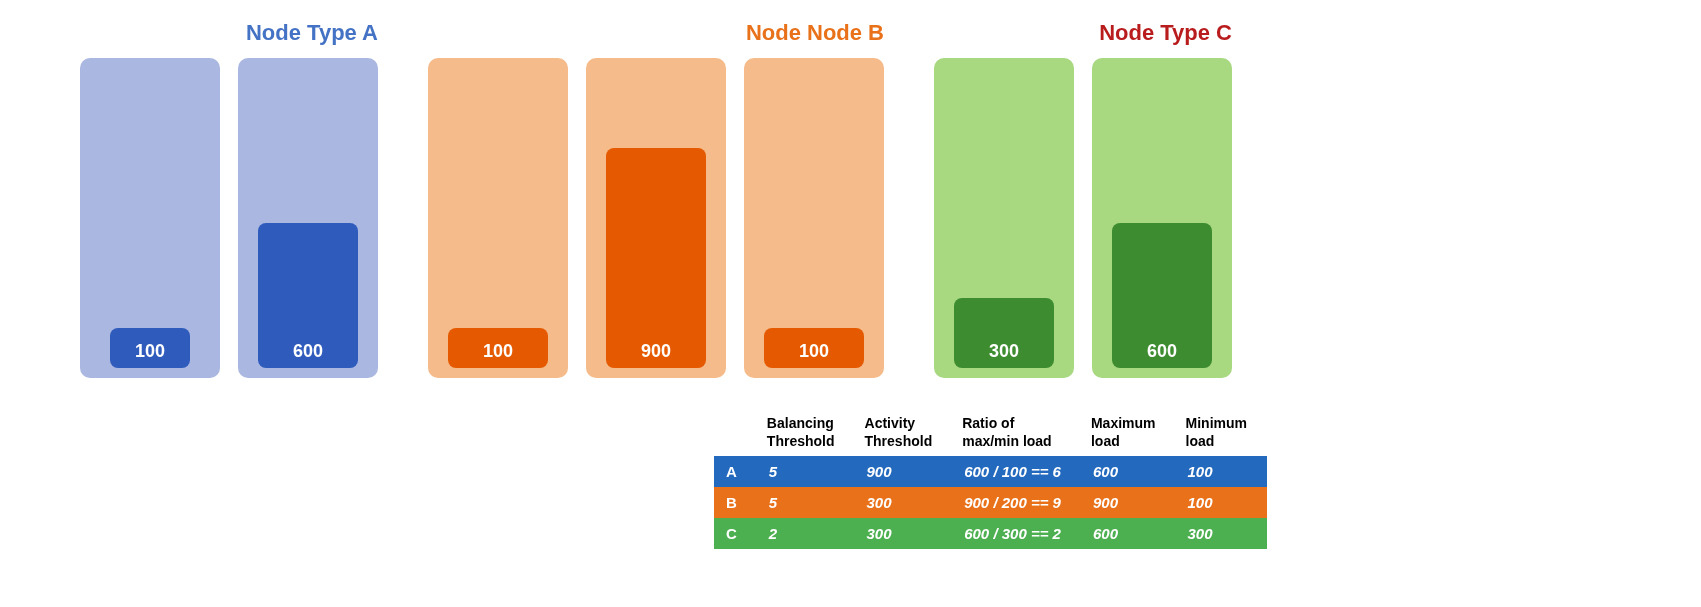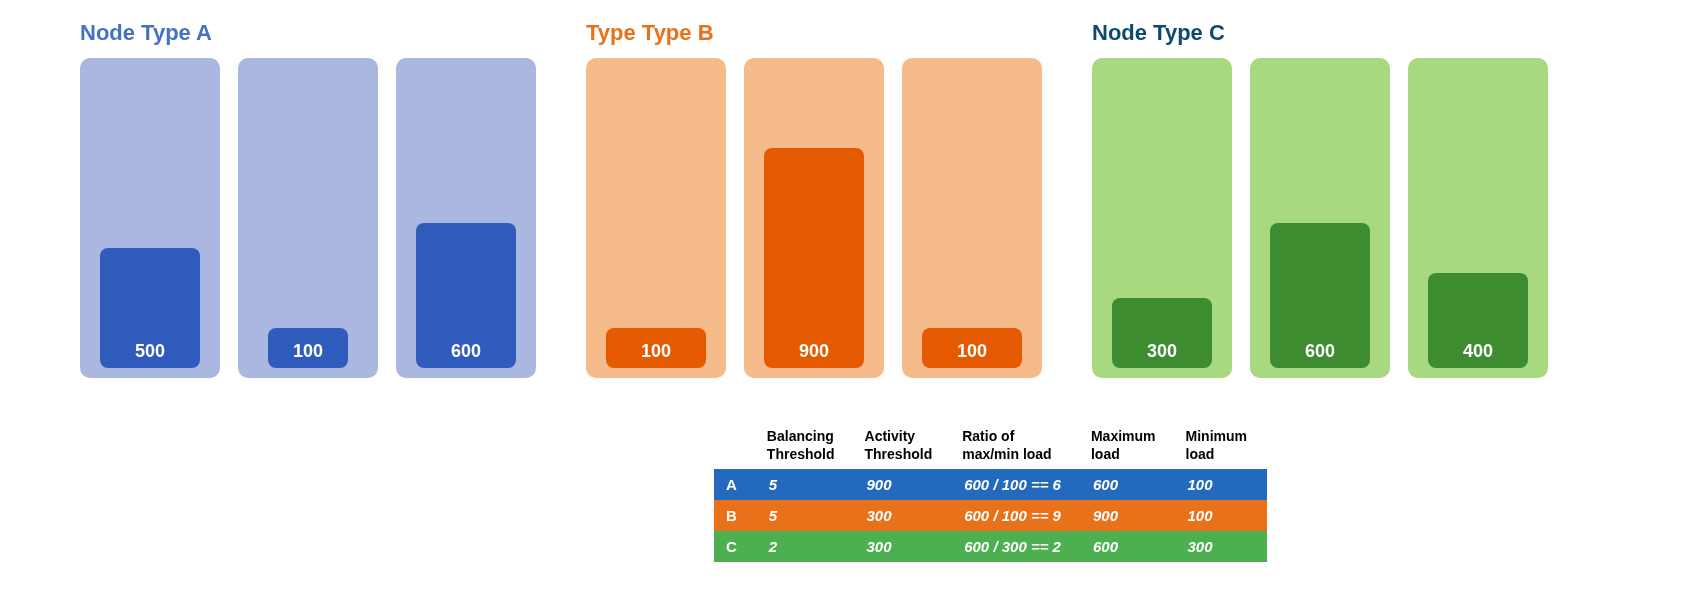--- a/index.html
+++ b/index.html
@@ -26,21 +26,21 @@
       align-items: flex-end;
       gap: 0px;
       width: 100%;
       padding: 0 80px;
       margin-bottom: 30px;
     }
 
     .node-group {
       display: flex;
       flex-direction: column;
-      align-items: flex-start;
+      align-items: flex-end;
     }
 
     .node-group-title {
       font-size: 22px;
       font-weight: bold;
       margin-bottom: 12px;
       text-align: center;
     }
 
     .node-bars {
@@ -85,21 +85,20 @@
     .table-section {
       display: flex;
       justify-content: center;
       width: 100%;
       padding-left: 280px;
     }
 
     .data-table {
       border-collapse: collapse;
       font-size: 14px;
-      margin-top: 13px;
     }
 
     .data-table th {
       font-weight: bold;
       text-align: left;
       padding: 6px 20px 6px 10px;
       vertical-align: bottom;
       font-size: 14px;
       line-height: 1.3;
     }
@@ -138,74 +137,64 @@
 </head>
 <body>
 
 <div class="main-container">
 
   <div class="charts-section" id="charts-section">
   <div class="node-group">
         <div class="node-group-title" style="color: rgb(68, 114, 196);">Node Type A</div>
         <div class="node-bars">
           <div class="bar-container" style="width: 140px; height: 320px; background-color: rgb(170, 183, 224); position: relative; border-radius: 10px;">
-            <div class="bar-inner" style="width: 100px; height: 120px; bottom: 10px; left: 50%; transform: translateX(-50%); position: absolute; background-color: rgb(47, 91, 189); border-radius: 8px; display: flex; align-items: flex-end; justify-content: center; padding-bottom: 6px;">
-              <span class="bar-label" style="color: white; font-size: 18px; font-weight: bold;">500</span>
-            </div>
-          </div>
-          <div class="bar-container" style="width: 140px; height: 320px; background-color: rgb(170, 183, 224); position: relative; border-radius: 10px;">
             <div class="bar-inner" style="width: 80px; height: 40px; bottom: 10px; left: 50%; transform: translateX(-50%); position: absolute; background-color: rgb(47, 91, 189); border-radius: 8px; display: flex; align-items: flex-end; justify-content: center; padding-bottom: 6px;">
               <span class="bar-label" style="color: white; font-size: 18px; font-weight: bold;">100</span>
             </div>
           </div>
           <div class="bar-container" style="width: 140px; height: 320px; background-color: rgb(170, 183, 224); position: relative; border-radius: 10px;">
             <div class="bar-inner" style="width: 100px; height: 145px; bottom: 10px; left: 50%; transform: translateX(-50%); position: absolute; background-color: rgb(47, 91, 189); border-radius: 8px; display: flex; align-items: flex-end; justify-content: center; padding-bottom: 6px;">
               <span class="bar-label" style="color: white; font-size: 18px; font-weight: bold;">600</span>
             </div>
           </div>
         </div>
       </div>
       <div class="group-spacer"></div>
       <div class="node-group">
-        <div class="node-group-title" style="color: rgb(232, 113, 26);">Type Type B</div>
+        <div class="node-group-title" style="color: rgb(232, 113, 26);">Node Node B</div>
         <div class="node-bars">
           <div class="bar-container" style="width: 140px; height: 320px; background-color: rgb(245, 187, 138); position: relative; border-radius: 10px;">
             <div class="bar-inner" style="width: 100px; height: 40px; bottom: 10px; left: 50%; transform: translateX(-50%); position: absolute; background-color: rgb(229, 90, 0); border-radius: 8px; display: flex; align-items: flex-end; justify-content: center; padding-bottom: 6px;">
               <span class="bar-label" style="color: white; font-size: 18px; font-weight: bold;">100</span>
             </div>
           </div>
           <div class="bar-container" style="width: 140px; height: 320px; background-color: rgb(245, 187, 138); position: relative; border-radius: 10px;">
             <div class="bar-inner" style="width: 100px; height: 220px; bottom: 10px; left: 50%; transform: translateX(-50%); position: absolute; background-color: rgb(229, 90, 0); border-radius: 8px; display: flex; align-items: flex-end; justify-content: center; padding-bottom: 6px;">
               <span class="bar-label" style="color: white; font-size: 18px; font-weight: bold;">900</span>
             </div>
           </div>
           <div class="bar-container" style="width: 140px; height: 320px; background-color: rgb(245, 187, 138); position: relative; border-radius: 10px;">
             <div class="bar-inner" style="width: 100px; height: 40px; bottom: 10px; left: 50%; transform: translateX(-50%); position: absolute; background-color: rgb(229, 90, 0); border-radius: 8px; display: flex; align-items: flex-end; justify-content: center; padding-bottom: 6px;">
               <span class="bar-label" style="color: white; font-size: 18px; font-weight: bold;">100</span>
             </div>
           </div>
         </div>
       </div>
       <div class="group-spacer"></div>
       <div class="node-group">
-        <div class="node-group-title" style="color: #0c4a6e;">Node Type C</div>
+        <div class="node-group-title" style="color: #b91c1c;">Node Type C</div>
         <div class="node-bars">
           <div class="bar-container" style="width: 140px; height: 320px; background-color: rgb(168, 216, 128); position: relative; border-radius: 10px;">
             <div class="bar-inner" style="width: 100px; height: 70px; bottom: 10px; left: 50%; transform: translateX(-50%); position: absolute; background-color: rgb(61, 140, 47); border-radius: 8px; display: flex; align-items: flex-end; justify-content: center; padding-bottom: 6px;">
               <span class="bar-label" style="color: white; font-size: 18px; font-weight: bold;">300</span>
             </div>
           </div>
           <div class="bar-container" style="width: 140px; height: 320px; background-color: rgb(168, 216, 128); position: relative; border-radius: 10px;">
             <div class="bar-inner" style="width: 100px; height: 145px; bottom: 10px; left: 50%; transform: translateX(-50%); position: absolute; background-color: rgb(61, 140, 47); border-radius: 8px; display: flex; align-items: flex-end; justify-content: center; padding-bottom: 6px;">
               <span class="bar-label" style="color: white; font-size: 18px; font-weight: bold;">600</span>
-            </div>
-          </div>
-          <div class="bar-container" style="width: 140px; height: 320px; background-color: rgb(168, 216, 128); position: relative; border-radius: 10px;">
-            <div class="bar-inner" style="width: 100px; height: 95px; bottom: 10px; left: 50%; transform: translateX(-50%); position: absolute; background-color: rgb(61, 140, 47); border-radius: 8px; display: flex; align-items: flex-end; justify-content: center; padding-bottom: 6px;">
-              <span class="bar-label" style="color: white; font-size: 18px; font-weight: bold;">400</span>
             </div>
           </div>
         </div>
       </div>
     </div>
 
   <div class="table-section">
     <table class="data-table" id="data-table">
       <thead id="table-head">
           <tr>
@@ -223,21 +212,21 @@
             <td>5</td>
             <td>900</td>
             <td>600 / 100 == 6</td>
             <td>600</td>
             <td>100</td>
           </tr>
           <tr class="row-b">
             <td class="row-label" style="font-style: normal;">B</td>
             <td>5</td>
             <td>300</td>
-            <td>600 / 100 == 9</td>
+            <td>900 / 200 == 9</td>
             <td>900</td>
             <td>100</td>
           </tr>
           <tr class="row-c">
             <td class="row-label" style="font-style: normal;">C</td>
             <td>2</td>
             <td>300</td>
             <td>600 / 300 == 2</td>
             <td>600</td>
             <td>300</td>

